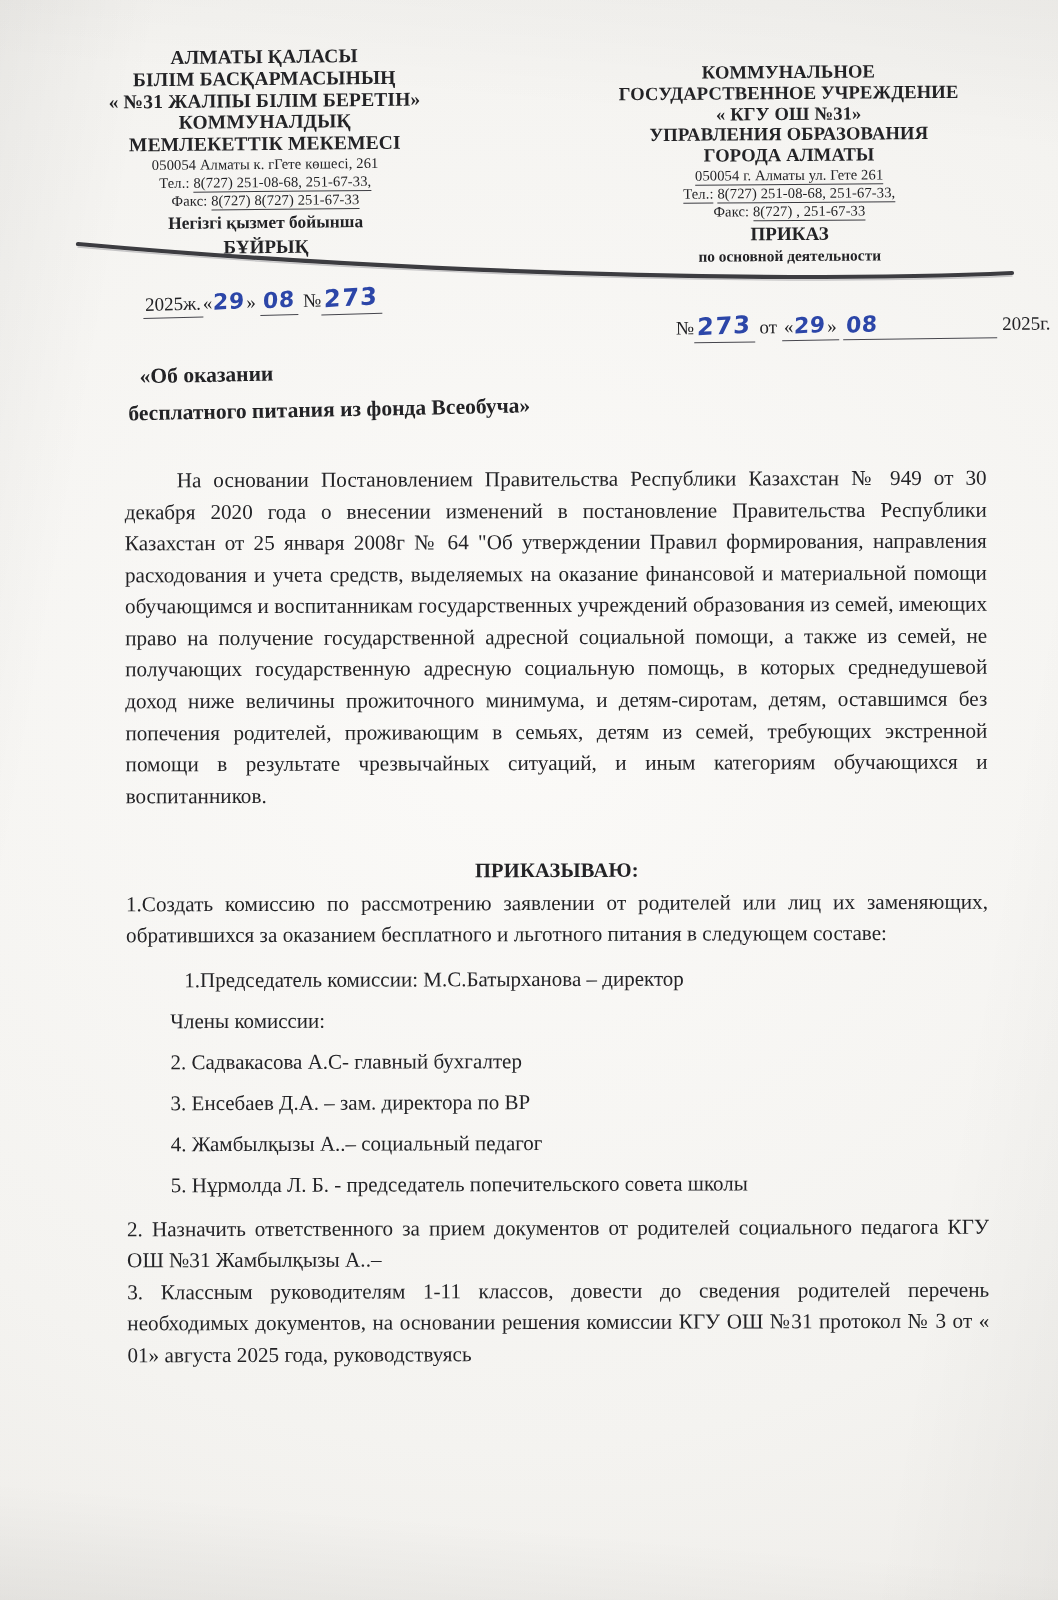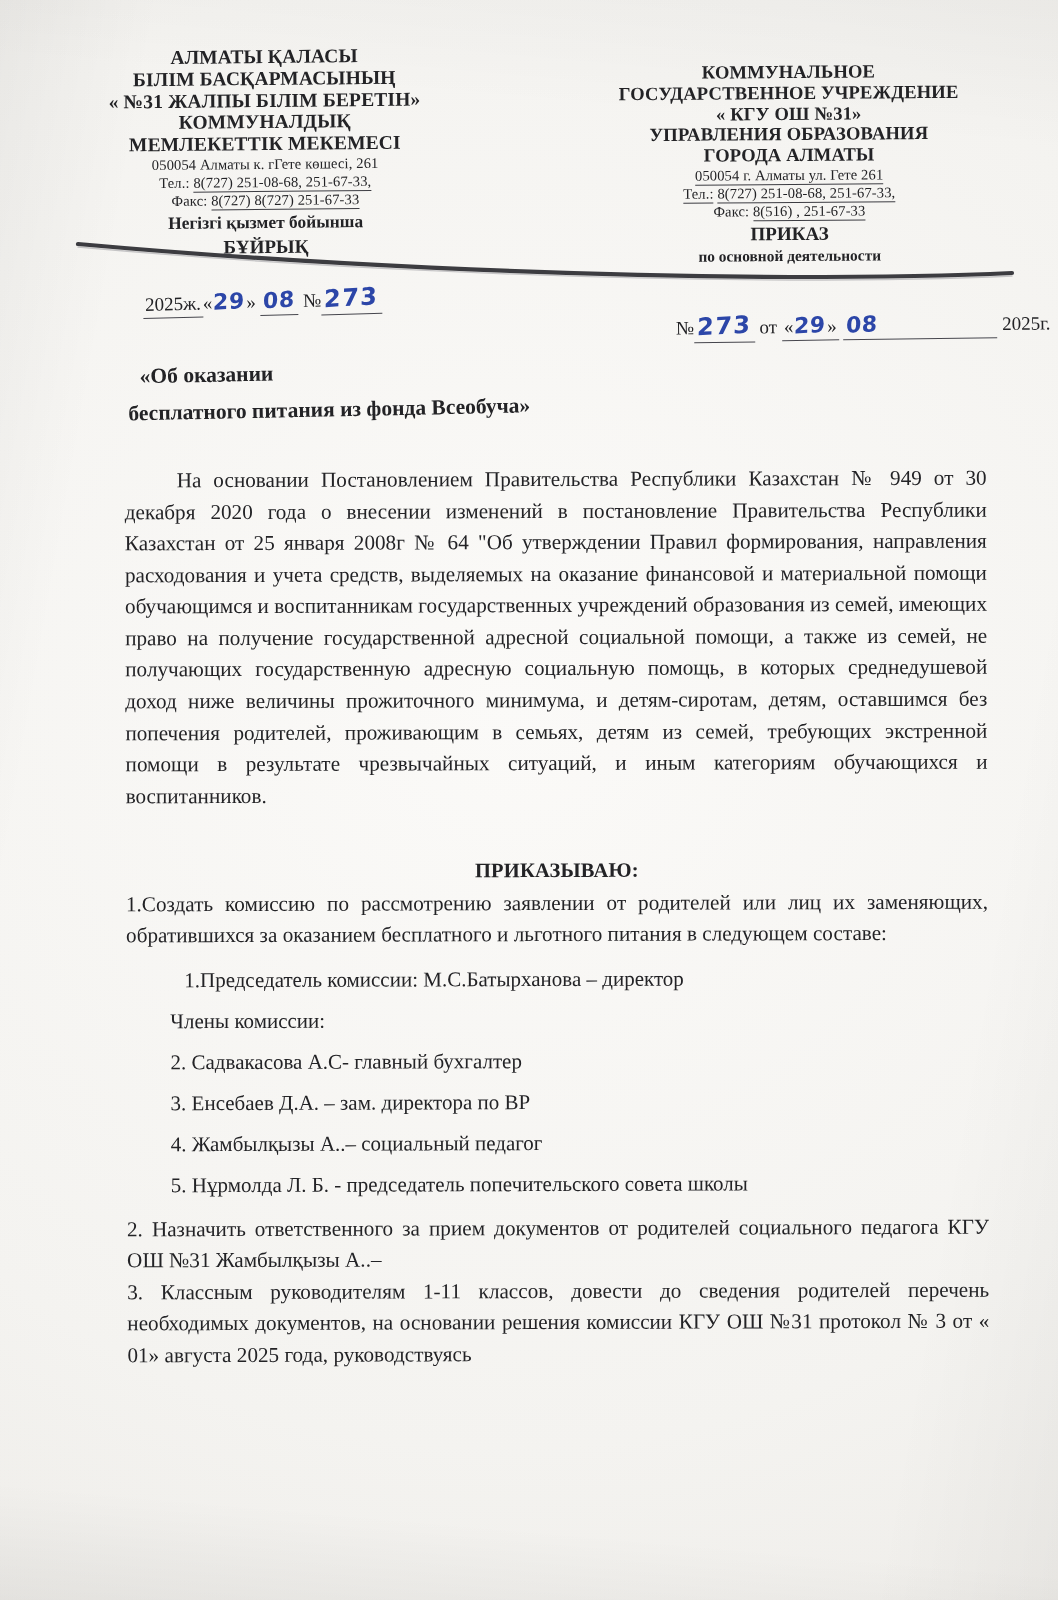--- a/index.html
+++ b/index.html
@@ -209,21 +209,21 @@
       </div>
 
       <div class="hd-block hd-right">
         <div class="hd-big">КОММУНАЛЬНОЕ</div>
         <div class="hd-big">ГОСУДАРСТВЕННОЕ УЧРЕЖДЕНИЕ</div>
         <div class="hd-big">« КГУ ОШ №31»</div>
         <div class="hd-big">УПРАВЛЕНИЯ ОБРАЗОВАНИЯ</div>
         <div class="hd-big">ГОРОДА АЛМАТЫ</div>
         <div class="hd-small"><span class="ul">050054 г. Алматы ул.  Гете 261</span></div>
         <div class="hd-small"><span class="ul">Тел.:</span> <span class="ul">8(727)  251-08-68,  251-67-33,</span></div>
-        <div class="hd-small"><span>Факс:</span> <span class="ul">8(516) ,  251-67-33</span></div>
+        <div class="hd-small"><span>Факс:</span> <span class="ul">8(727) ,  251-67-33</span></div>
         <div class="hd-order">ПРИКАЗ</div>
         <div class="hd-sub">по основной деятельности</div>
       </div>
     </div>
 
     <div class="rule-wrap">
       <svg width="1058" height="46" viewBox="0 0 1058 46" xmlns="http://www.w3.org/2000/svg">
         <path d="M78,8 C300,28 560,40 790,41 C900,41 970,39 1012,37" fill="none" stroke="#2b2b31" stroke-width="4.2" stroke-linecap="round" opacity="0.92"></path>
         <path d="M78,8 C300,28 560,40 790,41 C900,41 970,39 1012,37" fill="none" stroke="#6d6d76" stroke-width="1.4" stroke-linecap="round" transform="translate(0,3)" opacity="0.35"></path>
       </svg>

